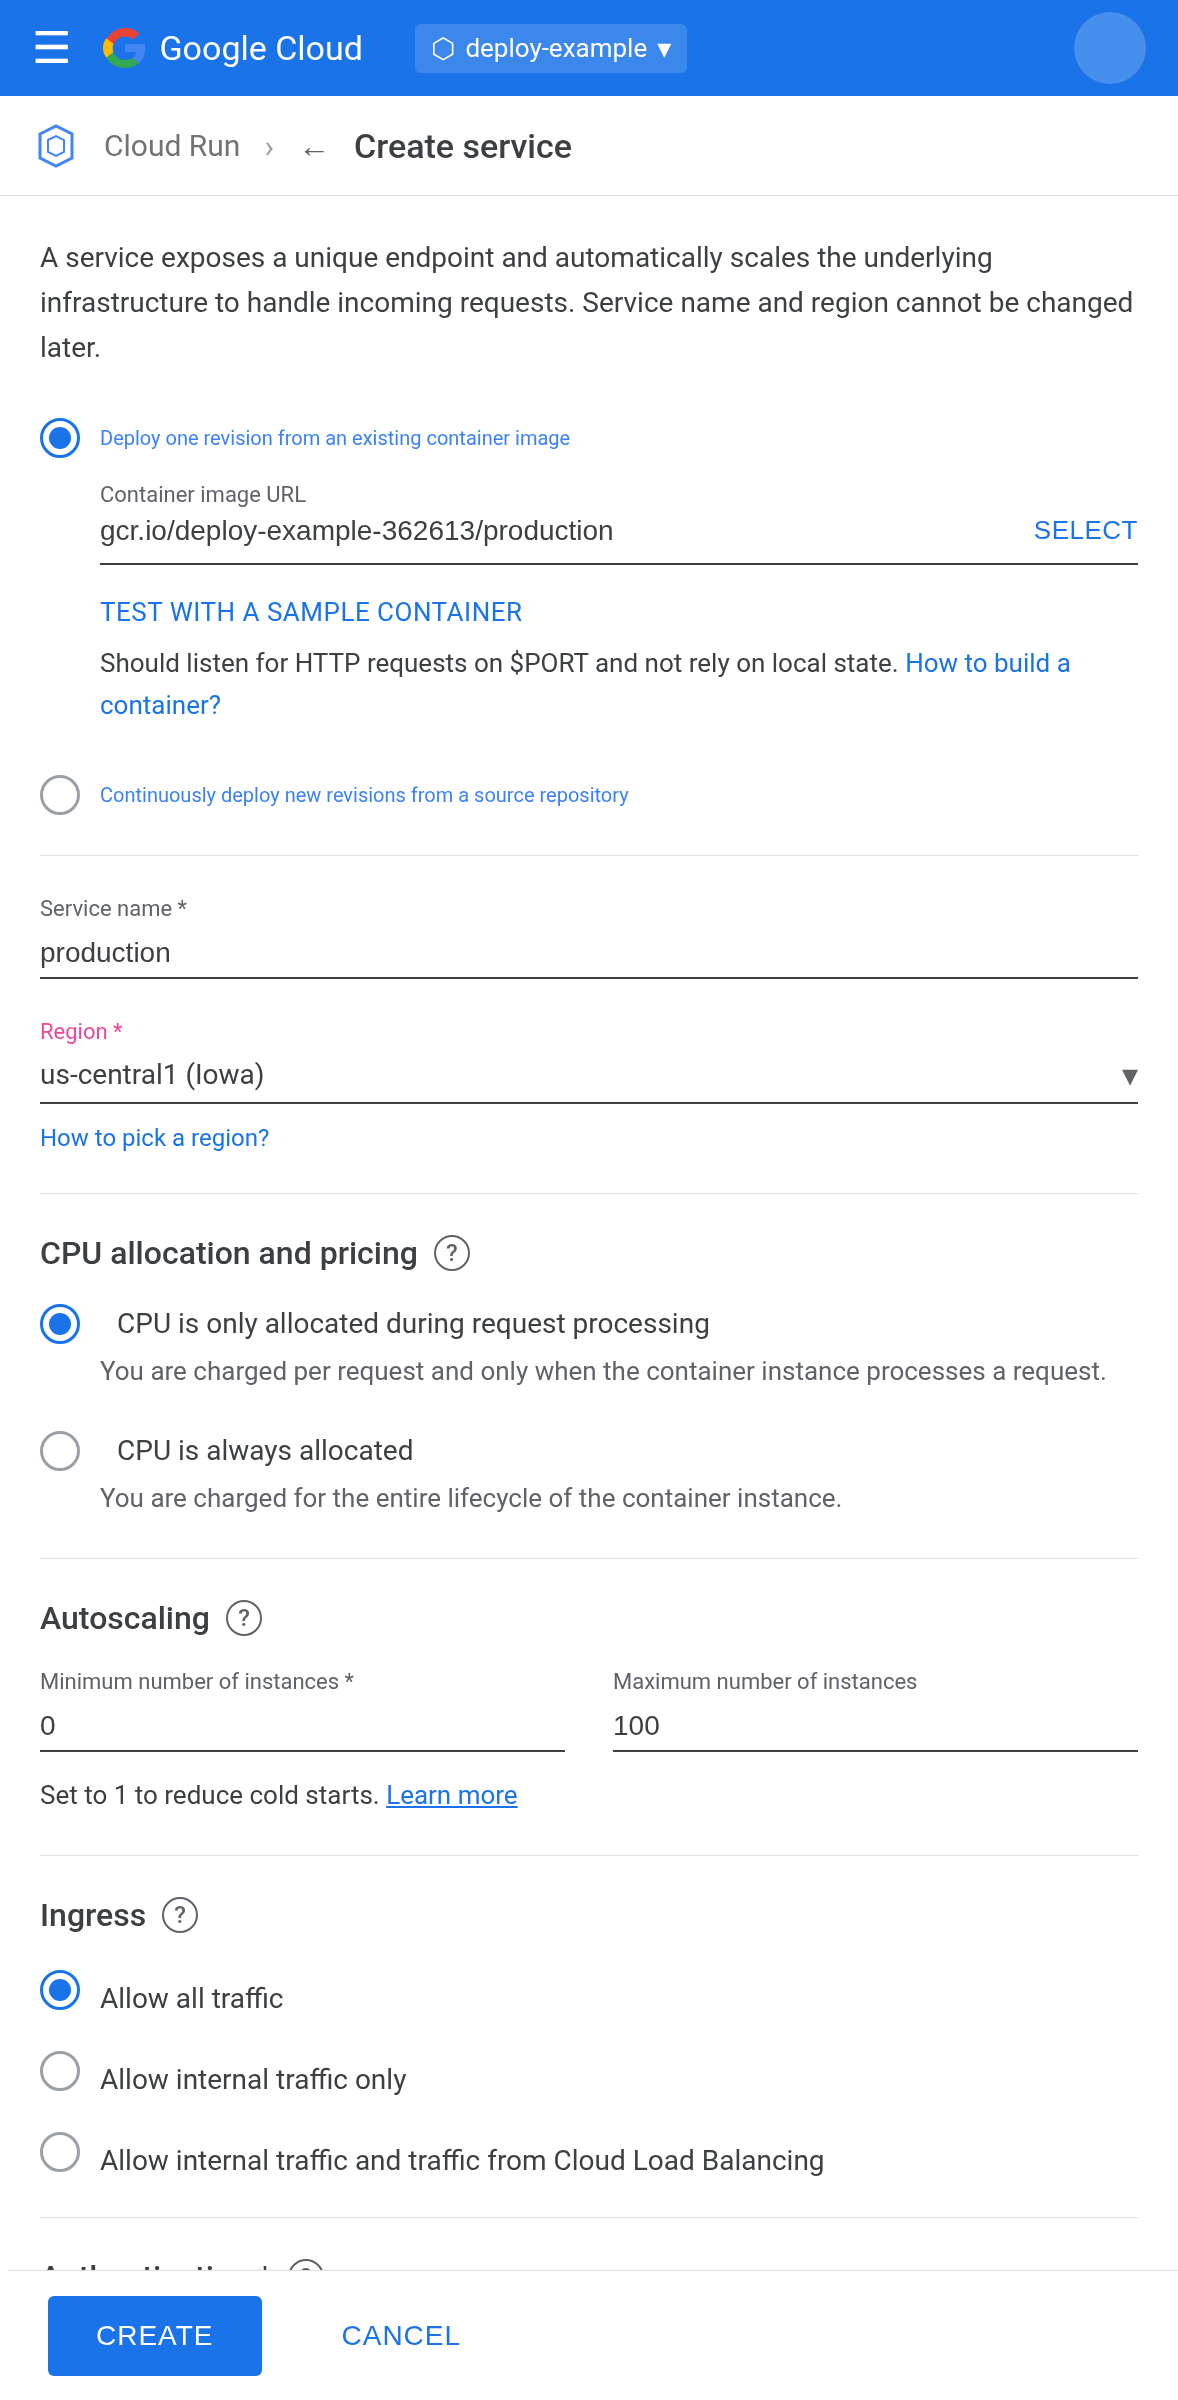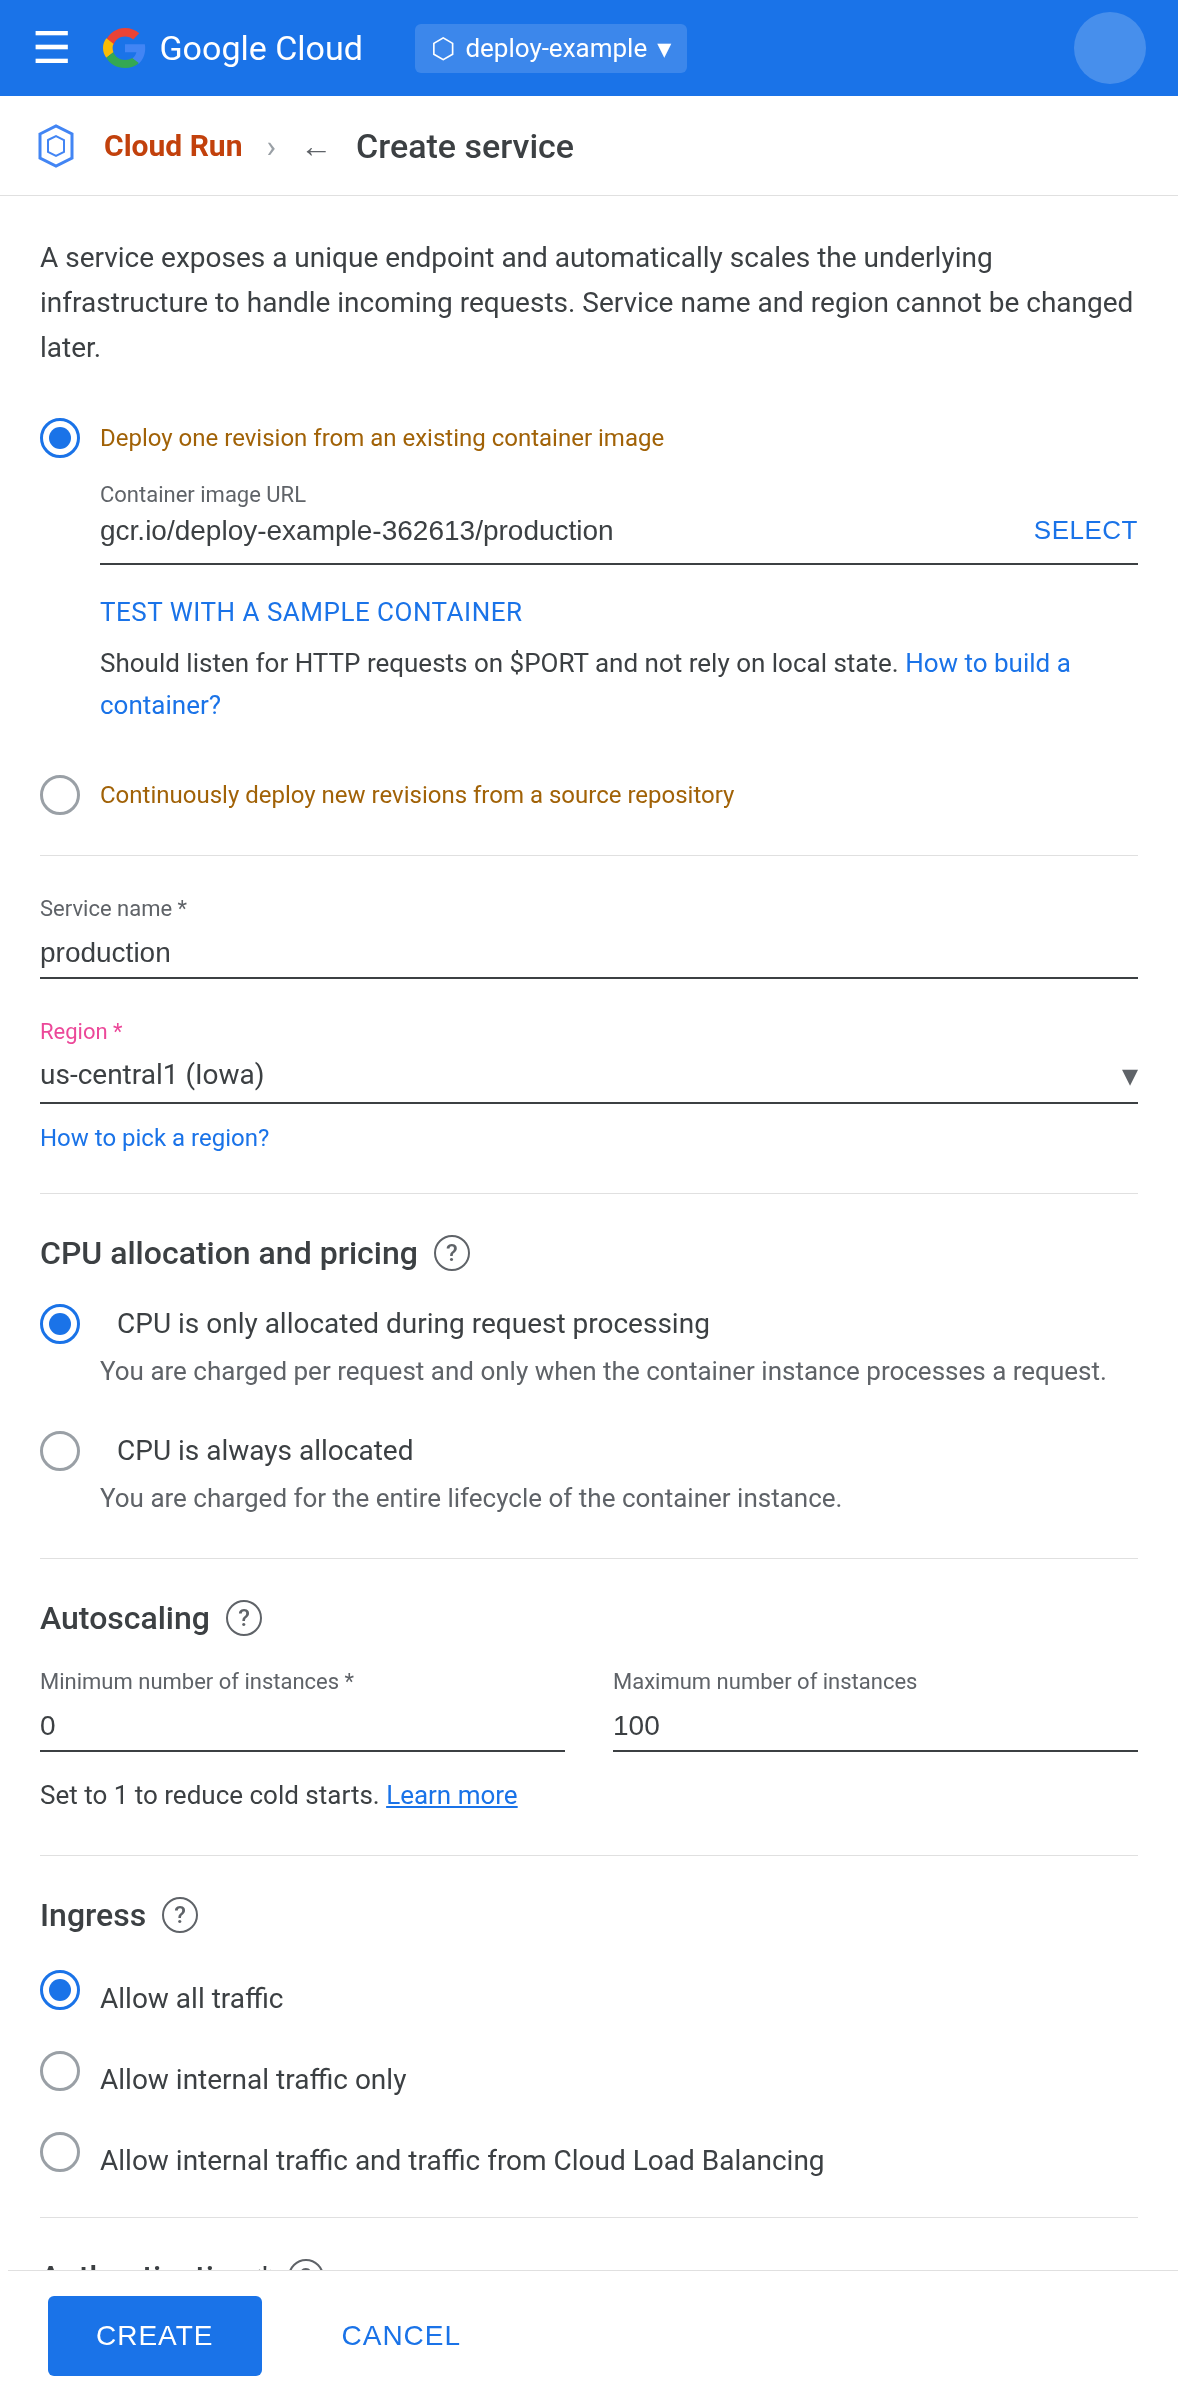--- a/index.html
+++ b/index.html
@@ -77,23 +77,23 @@
     }
     .breadcrumb-icon {
       display: flex;
       align-items: center;
     }
     .breadcrumb-icon svg {
       width: 48px;
       height: 48px;
     }
     .breadcrumb-service {
-      color: #c2410c;
+      color: #737373;
       font-size: 30px;
-      font-weight: 700;
+      font-weight: 400;
     }
     .breadcrumb-separator {
       color: #9aa0a6;
       font-size: 32px;
     }
     .breadcrumb-current {
       color: #3c4043;
       font-size: 34px;
       font-weight: 500;
     }
@@ -132,22 +132,22 @@
       border-color: #1a73e8;
     }
     .radio-circle.selected::after {
       content: '';
       width: 22px;
       height: 22px;
       border-radius: 50%;
       background: #1a73e8;
     }
     .radio-label {
-      font-size: 24px;
-      color: #a16207;
+      font-size: 20px;
+      color: #3b82f6;
     }
 
     
     .container-image-section {
       margin-left: 60px;
       margin-bottom: 32px;
     }
 
     .field-group {
       margin-bottom: 32px;

